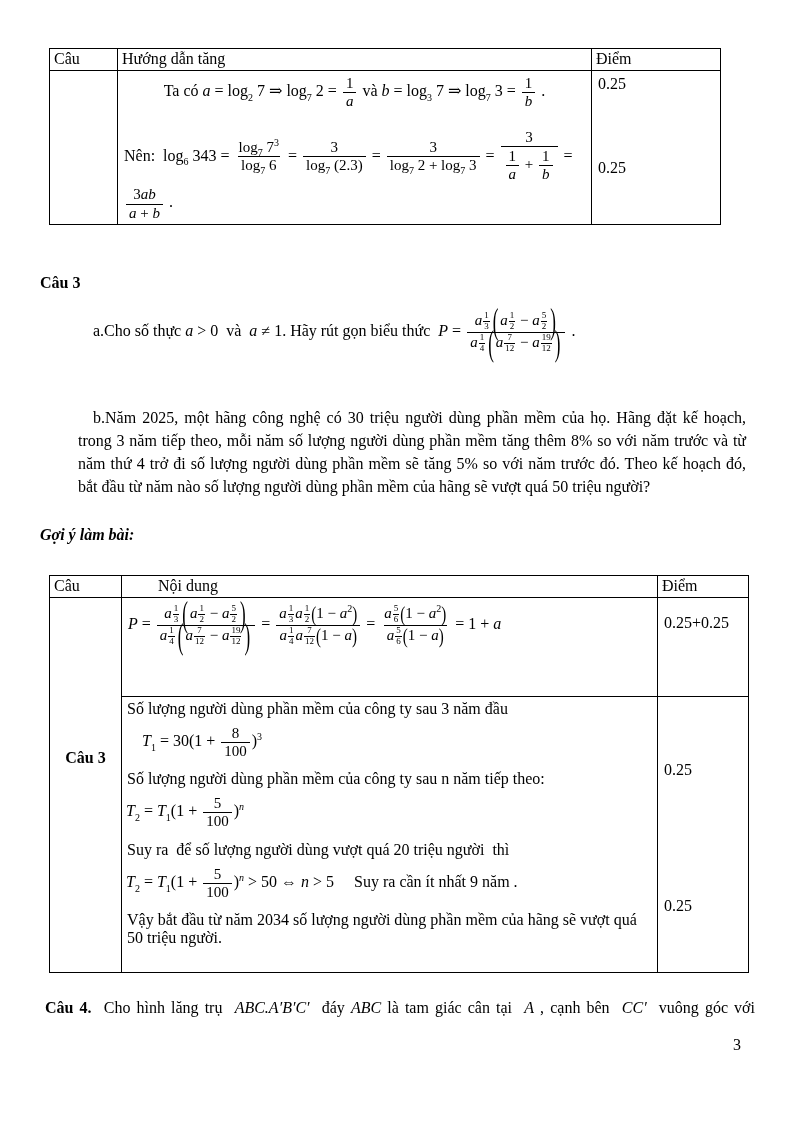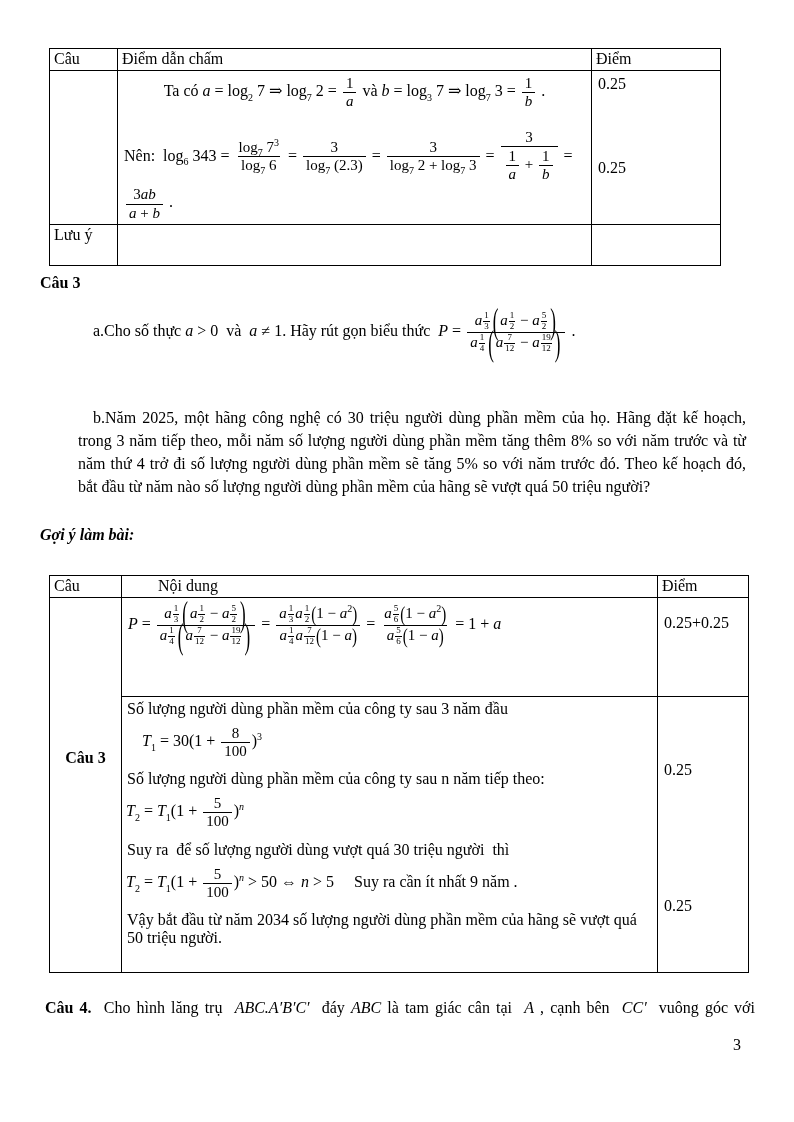--- a/index.html
+++ b/index.html
@@ -56,38 +56,33 @@
 
   <table style="left:40px;top:48px;width:671px;">
     <colgroup>
         <col style="width:68px">
         <col style="width:474px">
         <col style="width:129px">
       </colgroup>
     <tbody>
         <tr>
       <td class="hcell"><span>Câu</span></td>
-      <td class="hcell"><span>Điểm dẫn chấm</span></td>
+      <td class="hcell"><span>Hướng dẫn tăng</span></td>
       <td class="hcell"><span>Điểm</span></td>
     </tr>
     <tr style="height:131px;">
       <td></td>
       <td>
         <div class="math t1line1"><span class="mr">Ta có </span><span class="mi">a</span><span class="mr"> = log</span><sub>2</sub><span class="mr"> 7 ⇒ log</span><sub>7</sub><span class="mr"> 2 = </span><span class="frac"><span class="fn"><span class="mr">1</span></span><span class="fd"><span class="mi">a</span></span></span><span class="mr"> và </span><span class="mi">b</span><span class="mr"> = log</span><sub>3</sub><span class="mr"> 7 ⇒ log</span><sub>7</sub><span class="mr"> 3 = </span><span class="frac"><span class="fn"><span class="mr">1</span></span><span class="fd"><span class="mi">b</span></span></span><span class="mr"> .</span></div>
         <div class="math t1line2"><span class="mr">Nên:  log</span><sub>6</sub><span class="mr"> 343 = </span><span class="frac"><span class="fn"><span class="mr">log</span><sub>7</sub><span class="mr"> 7</span><sup>3</sup></span><span class="fd"><span class="mr">log</span><sub>7</sub><span class="mr"> 6</span></span></span><span class="mr"> = </span><span class="frac"><span class="fn"><span class="mr">3</span></span><span class="fd"><span class="mr">log</span><sub>7</sub><span class="mr"> (2.3)</span></span></span><span class="mr"> = </span><span class="frac"><span class="fn"><span class="mr">3</span></span><span class="fd"><span class="mr">log</span><sub>7</sub><span class="mr"> 2 + log</span><sub>7</sub><span class="mr"> 3</span></span></span><span class="mr"> = </span><span class="frac"><span class="fn"><span class="mr">3</span></span><span class="fd"><span class="frac"><span class="fn"><span class="mr">1</span></span><span class="fd"><span class="mi">a</span></span></span><span class="mr"> + </span><span class="frac"><span class="fn"><span class="mr">1</span></span><span class="fd"><span class="mi">b</span></span></span></span></span><span class="mr"> = </span><span class="frac"><span class="fn"><span class="mr">3</span><span class="mi">ab</span></span><span class="fd"><span class="mi">a</span><span class="mr"> + </span><span class="mi">b</span></span></span><span class="mr"> .</span></div>
       </td>
       <td class="scorecell">
         <div class="score" style="top:4px;">0.25</div>
         <div class="score" style="top:88px;">0.25</div>
       </td>
-    </tr>
-    <tr style="height:41px;">
-      <td><span>Lưu ý</span></td>
-      <td></td>
-      <td></td>
     </tr>
   </tbody>
     </table>
 
   <div class="abs bold" style="left:40px;top:274px;">Câu 3</div>
 
   <div class="abs math" style="left:93px;top:310px;width:660px;"><span class="mr">a.Cho số thực </span><span class="mi">a</span><span class="mr"> &gt; 0  và  </span><span class="mi">a</span><span class="mr"> ≠ 1. Hãy rút gọn biểu thức  </span><span class="mi">P</span><span class="mr"> = </span><span class="frac"><span class="fn"><span class="mi">a</span><span class="sf"><span>1</span><span class="sfd">3</span></span><span class="bp s2">(</span><span class="mi">a</span><span class="sf"><span>1</span><span class="sfd">2</span></span><span class="mr"> − </span><span class="mi">a</span><span class="sf"><span>5</span><span class="sfd">2</span></span><span class="bp s2">)</span></span><span class="fd"><span class="mi">a</span><span class="sf"><span>1</span><span class="sfd">4</span></span><span class="bp s2">(</span><span class="mi">a</span><span class="sf"><span>7</span><span class="sfd">12</span></span><span class="mr"> − </span><span class="mi">a</span><span class="sf"><span>19</span><span class="sfd">12</span></span><span class="bp s2">)</span></span></span><span class="mr"> .</span></div>
 
   <div class="abs para" style="left:78px;top:406px;width:668px;text-align:justify;text-indent:15px;line-height:23px;">b.Năm 2025, một hãng công nghệ có 30 triệu người dùng phần mềm của họ. Hãng đặt kế hoạch, trong 3 năm tiếp theo, mỗi năm số lượng người dùng phần mềm tăng thêm 8% so với năm trước và từ năm thứ 4 trở đi số lượng người dùng phần mềm sẽ tăng 5% so với năm trước đó. Theo kế hoạch đó, bắt đầu từ năm nào số lượng người dùng phần mềm của hãng sẽ vượt quá 50 triệu người?</div>
 
@@ -113,21 +108,21 @@
       <td class="scorecell">
         <div class="score" style="top:16px;">0.25+0.25</div>
       </td>
     </tr>
     <tr style="height:276px;">
       <td>
         <div class="cellpara">Số lượng người dùng phần mềm của công ty sau 3 năm đầu</div>
         <div class="math cellmath indented"><span class="mi">T</span><sub>1</sub><span class="mr"> = 30(1 + </span><span class="frac"><span class="fn"><span class="mr">8</span></span><span class="fd"><span class="mr">100</span></span></span><span class="mr">)</span><sup>3</sup></div>
         <div class="cellpara" style="margin-top:8px;">Số lượng người dùng phần mềm của công ty sau n năm tiếp theo:</div>
         <div class="math cellmath"><span class="mi">T</span><sub>2</sub><span class="mr"> = </span><span class="mi">T</span><sub>1</sub><span class="mr">(1 + </span><span class="frac"><span class="fn"><span class="mr">5</span></span><span class="fd"><span class="mr">100</span></span></span><span class="mr">)</span><sup class="mi">n</sup></div>
-        <div class="cellpara" style="margin-top:10px;">Suy ra  để số lượng người dùng vượt quá 30 triệu người  thì</div>
+        <div class="cellpara" style="margin-top:10px;">Suy ra  để số lượng người dùng vượt quá 20 triệu người  thì</div>
         <div class="math cellmath"><span class="mi">T</span><sub>2</sub><span class="mr"> = </span><span class="mi">T</span><sub>1</sub><span class="mr">(1 + </span><span class="frac"><span class="fn"><span class="mr">5</span></span><span class="fd"><span class="mr">100</span></span></span><span class="mr">)</span><sup class="mi">n</sup><span class="mr"> &gt; 50 ⇔ </span><span class="mi">n</span><span class="mr"> &gt; 5     Suy ra cần ít nhất 9 năm .</span></div>
         <div class="cellpara" style="margin-top:8px;">Vậy bắt đầu từ năm 2034 số lượng người dùng phần mềm của hãng sẽ vượt quá 50 triệu người.</div>
       </td>
       <td class="scorecell">
         <div class="score" style="top:64px;">0.25</div>
         <div class="score" style="top:200px;">0.25</div>
       </td>
     </tr>
   </tbody>
     </table>

